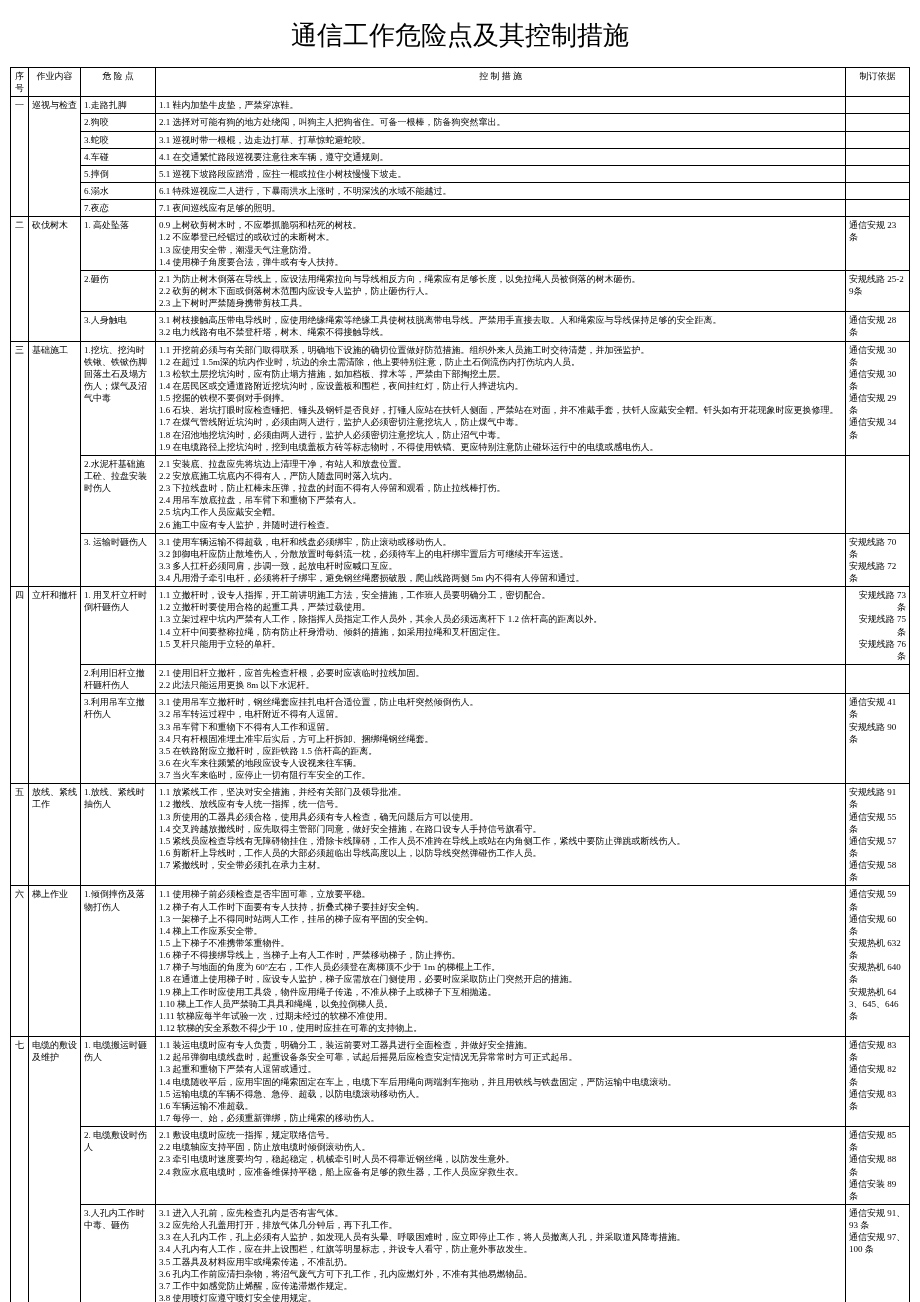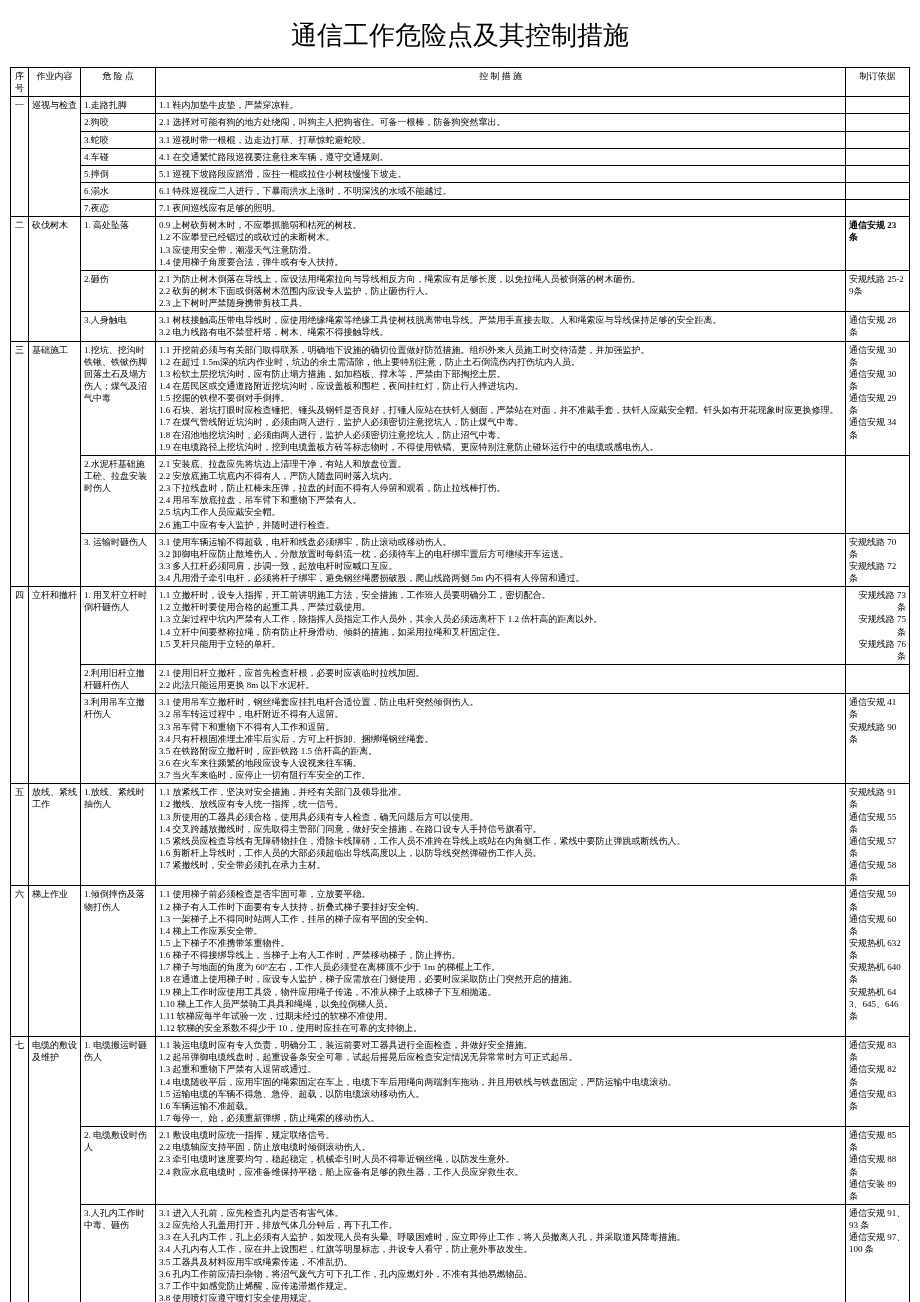--- a/index.html
+++ b/index.html
@@ -85,21 +85,21 @@
       <tr>
         <td class="col-seq" rowspan="3">二</td>
         <td class="col-work" rowspan="3">砍伐树木</td>
         <td class="col-risk">1. 高处坠落</td>
         <td class="col-measure">
           <span class="measure-line">0.9 上树砍剪树木时，不应攀抓脆弱和枯死的树枝。</span>
           <span class="measure-line">1.2 不应攀登已经锯过的或砍过的未断树木。</span>
           <span class="measure-line">1.3 应使用安全带，潮湿天气注意防滑。</span>
           <span class="measure-line">1.4 使用梯子角度要合法，弹牛或有专人扶持。</span>
         </td>
-        <td class="col-basis" style="white-space: pre-line; font-weight: bold;">通信安规 23 条</td>
+        <td class="col-basis" style="white-space: pre-line;">通信安规 23 条</td>
       </tr>
       <tr>
         <td class="col-risk">2.砸伤</td>
         <td class="col-measure">
           <span class="measure-line">2.1 为防止树木倒落在导线上，应设法用绳索拉向与导线相反方向，绳索应有足够长度，以免拉绳人员被倒落的树木砸伤。</span>
           <span class="measure-line">2.2 砍剪的树木下面或倒落树木范围内应设专人监护，防止砸伤行人。</span>
           <span class="measure-line">2.3 上下树时严禁随身携带剪枝工具。</span>
         </td>
         <td class="col-basis" style="white-space: pre-line;">安规线路 25-29条</td>
       </tr>

